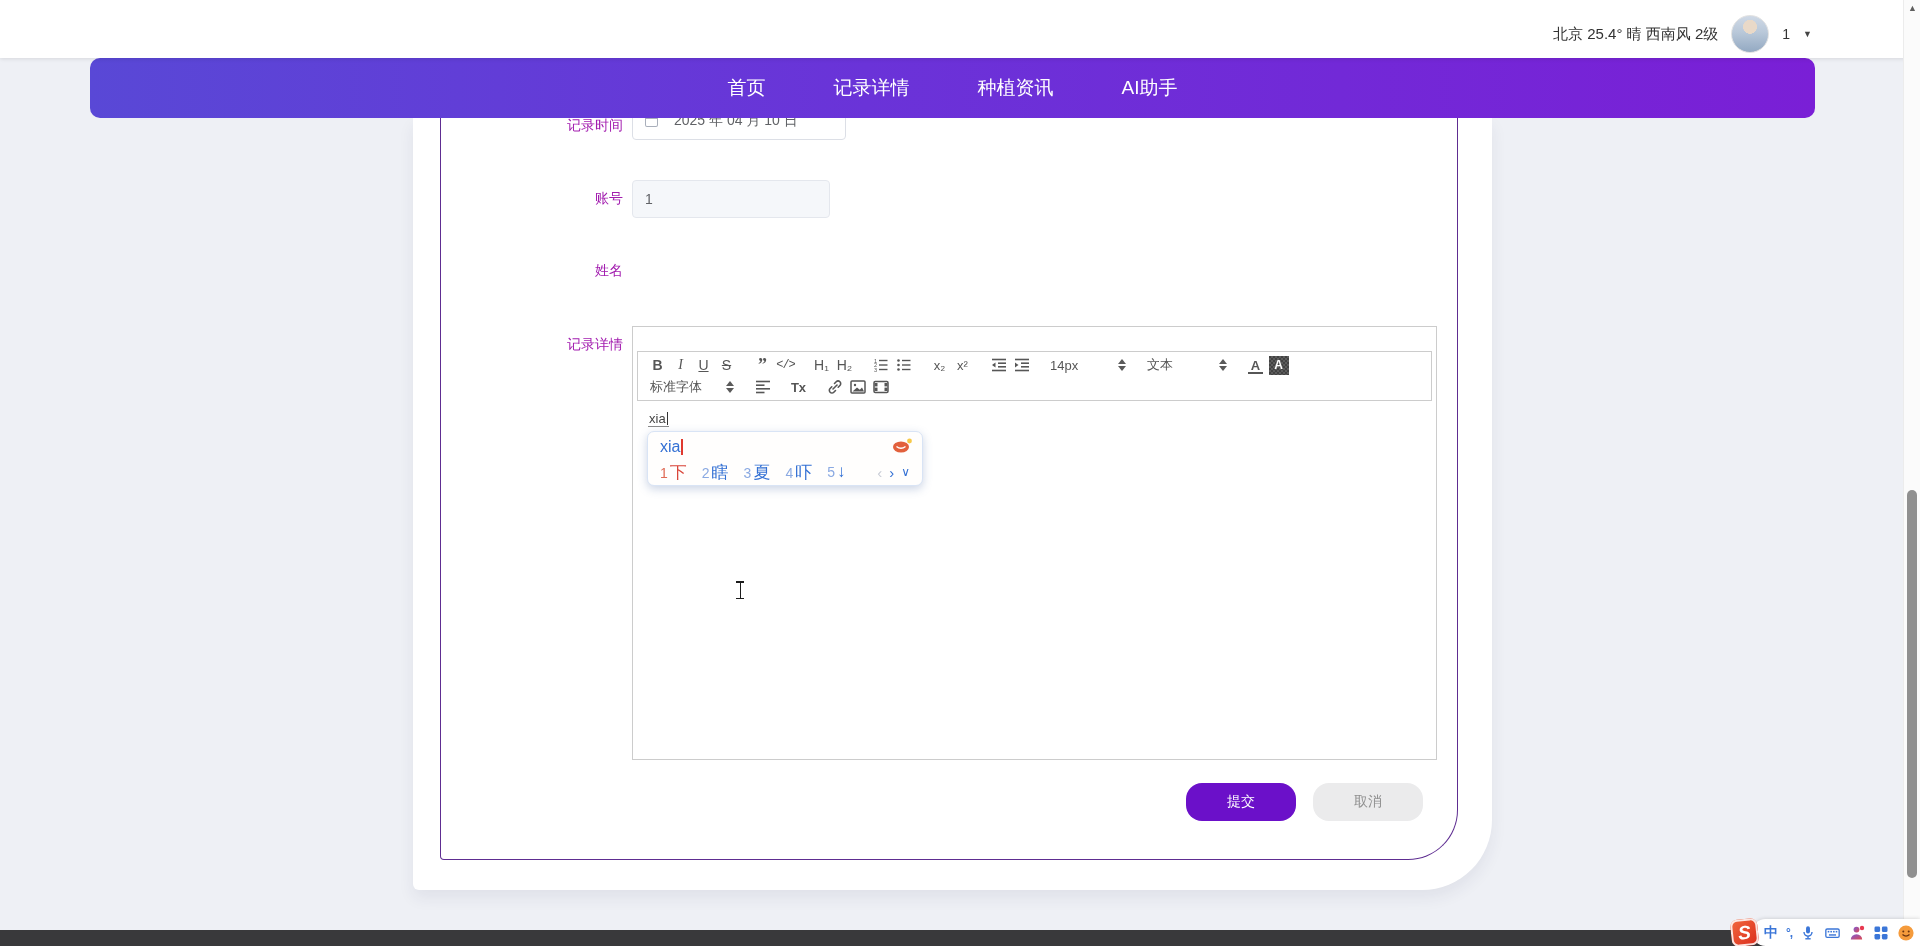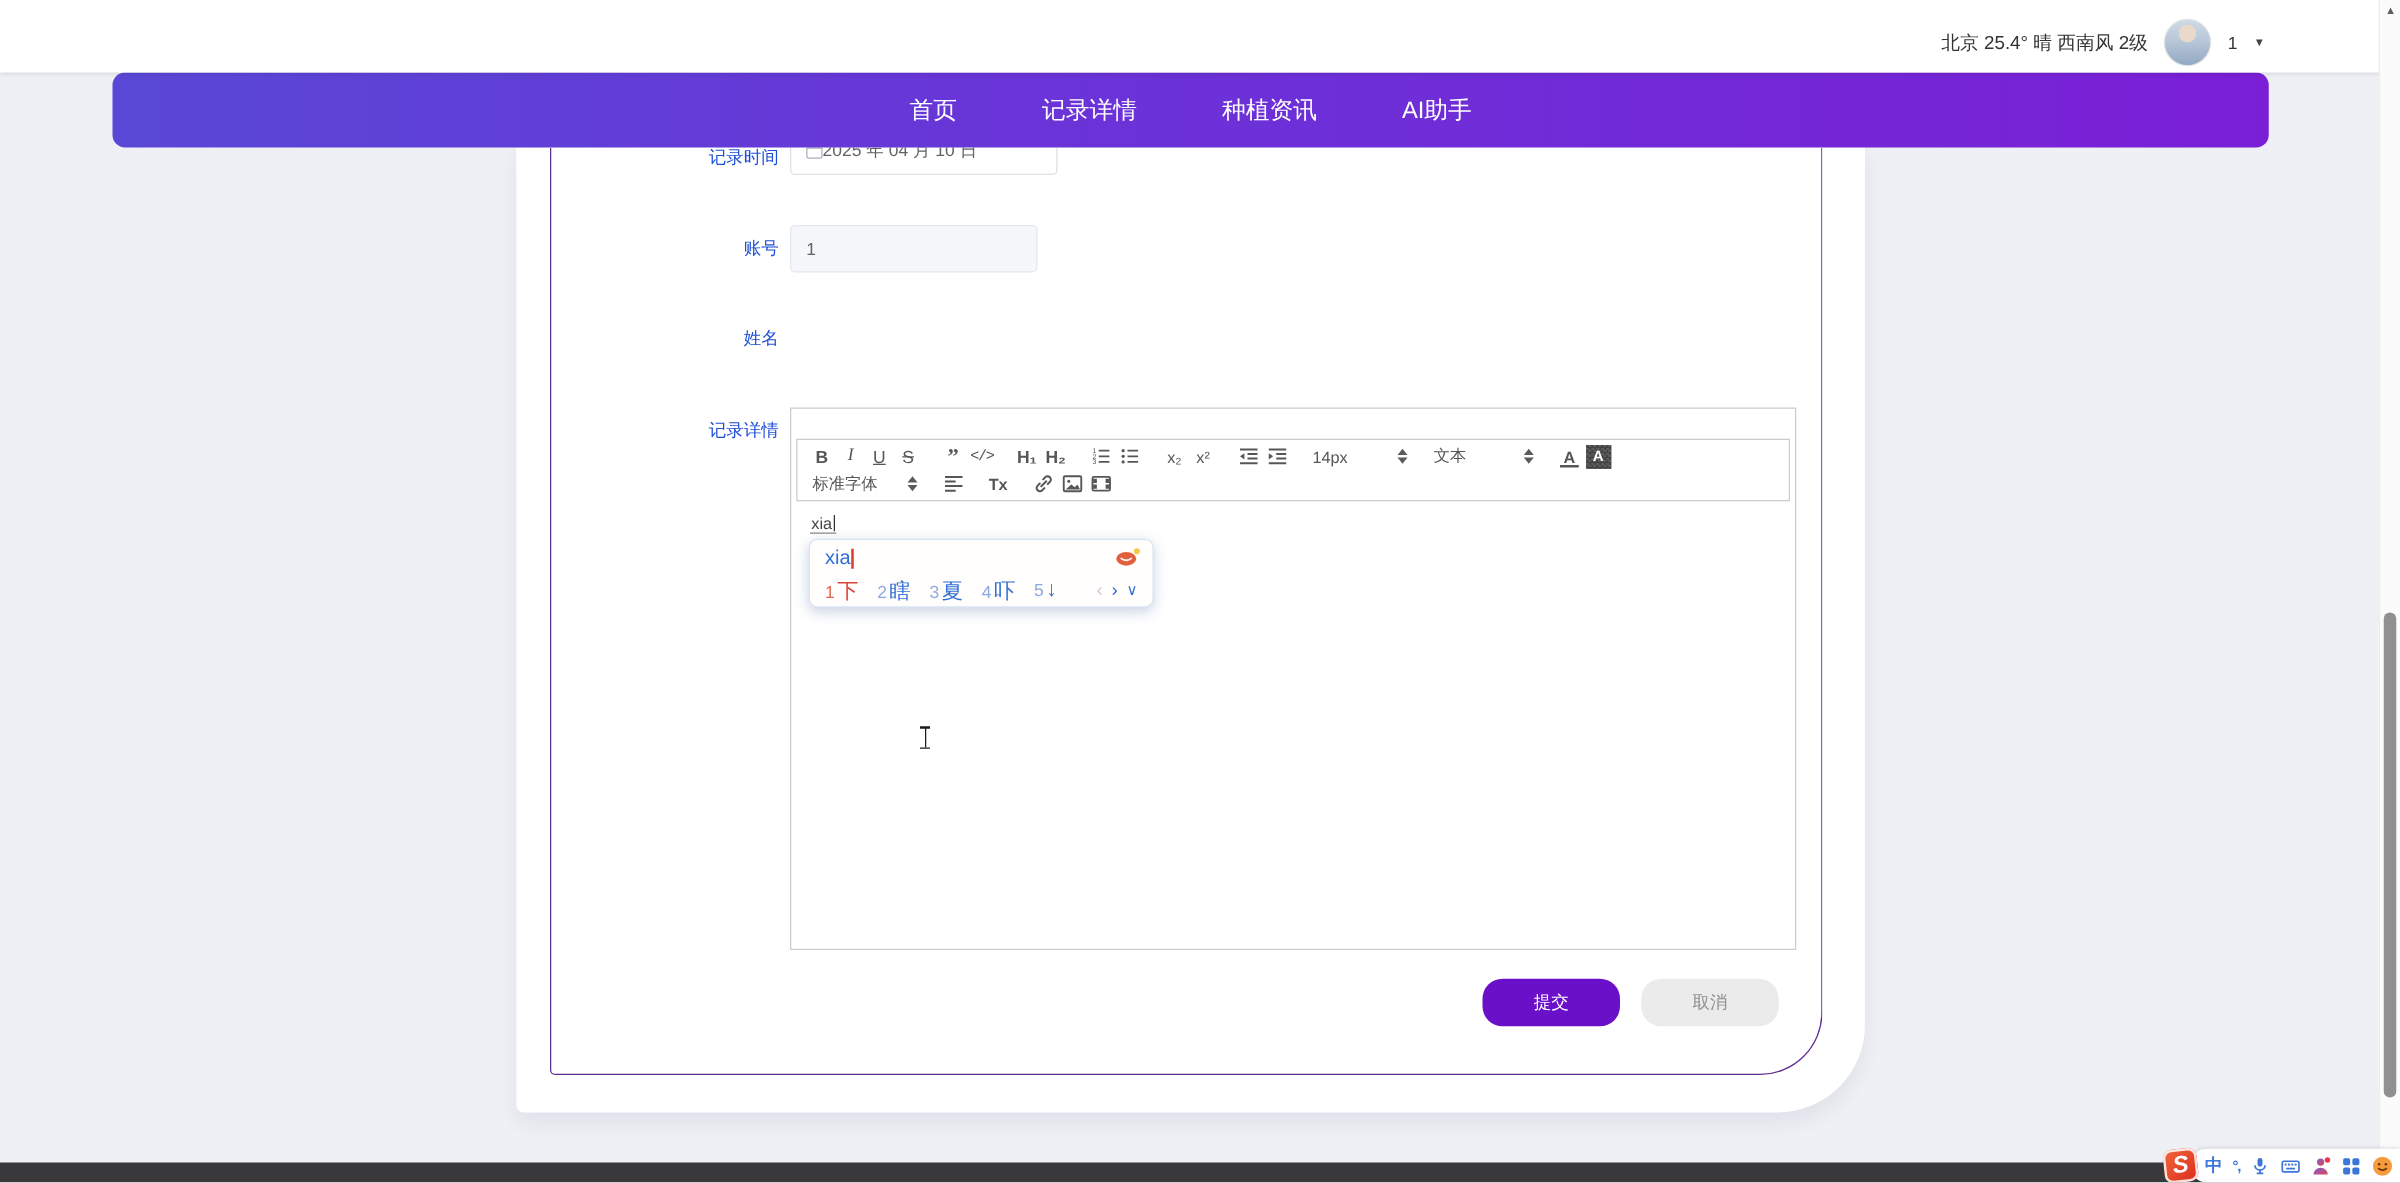--- a/index.html
+++ b/index.html
@@ -24,49 +24,49 @@
      display:flex;align-items:center;justify-content:center;gap:68px;z-index:5}
   .nav-item{color:#fff;font-size:19px;cursor:pointer;white-space:nowrap}
 
   
   .content-panel{position:absolute;left:413px;top:118px;width:1079px;height:772px;background:#fff;
      border-radius:0 0 70px 6px;box-shadow:0 8px 16px rgba(40,40,80,.07)}
   .form-card{position:absolute;left:27px;top:0;width:1018px;height:742px;background:#fff;
      border:1px solid #5e2d91;border-top:none;border-radius:0 0 50px 4px;overflow:hidden}
 
   
-  .f-label{position:absolute;width:160px;left:22px;text-align:right;font-size:14px;color:#1d4ed8;line-height:20px}
+  .f-label{position:absolute;width:160px;left:22px;text-align:right;font-size:14px;color:#a21caf;line-height:20px}
   .lbl-time{top:-3px}
   .lbl-account{top:70px}
   .lbl-name{top:142px}
   .lbl-detail{top:216px}
   .input{position:absolute;left:191px;height:38px;border:1px solid #dcdfe6;border-radius:4px;background:#fff;
      display:flex;align-items:center;padding:0 12px;font-size:14px;color:#606266}
-  .input-time{top:-16px;width:214px;gap:0;cursor:pointer}
+  .input-time{top:-16px;width:214px;gap:16px;cursor:pointer}
   .calendar-icon{width:13px;height:12px;border:1px solid #a9afbb;border-top:4px solid #a9afbb;border-radius:2px;flex:none}
   .input-disabled{background:#f5f7fa;border-color:#e4e7ed;cursor:default}
   .input-account{top:62px;width:198px}
   .input-name{top:134px;width:198px}
 
   
   .editor{position:absolute;left:191px;top:208px;width:805px;height:434px;border:1px solid #ccc;background:#fff}
   .ql-toolbar{position:absolute;left:4px;top:24px;right:4px;height:50px;border:1px solid #ccc;
      padding:2px 8px;color:#565656}
   .tb-row{display:flex;align-items:center;height:22px}
   .tb-group{display:flex;align-items:center;margin-right:13px}
   .tb-btn{min-width:23px;height:22px;display:flex;align-items:center;justify-content:center;
      font-size:14px;color:#565656;cursor:pointer;line-height:1}
   .tb-btn svg{display:block}
   .g-bold{font-weight:bold}
   .g-italic{font-style:italic;font-family:"Liberation Serif","DejaVu Serif",serif}
   .g-under{text-decoration:underline}
   .g-strike{text-decoration:line-through}
   .g-quote{font-size:18px;font-weight:bold;font-family:"Liberation Serif","DejaVu Serif",serif}
   .g-code{font-size:12px;font-family:"Liberation Mono","DejaVu Sans Mono",monospace;letter-spacing:-1px}
-  .g-head{font-weight:bold;font-size:14px}
+  .g-head{font-weight:normal;font-size:14px}
   .g-script{font-size:13px}
   .tb-picker{display:flex;align-items:center;justify-content:space-between;height:22px;font-size:13px;cursor:pointer;padding:0 4px}
   .pk-size{width:84px}
   .pk-head{width:88px}
   .pk-font{width:92px}
   .updown{display:flex;flex-direction:column;gap:2px}
   .updown i{display:block;width:0;height:0;border-left:4px solid transparent;border-right:4px solid transparent}
   .updown .up{border-bottom:5px solid #5a5a5a}
   .updown .dn{border-top:5px solid #5a5a5a}
   .tb-color{position:relative;font-weight:bold;font-size:13px}

